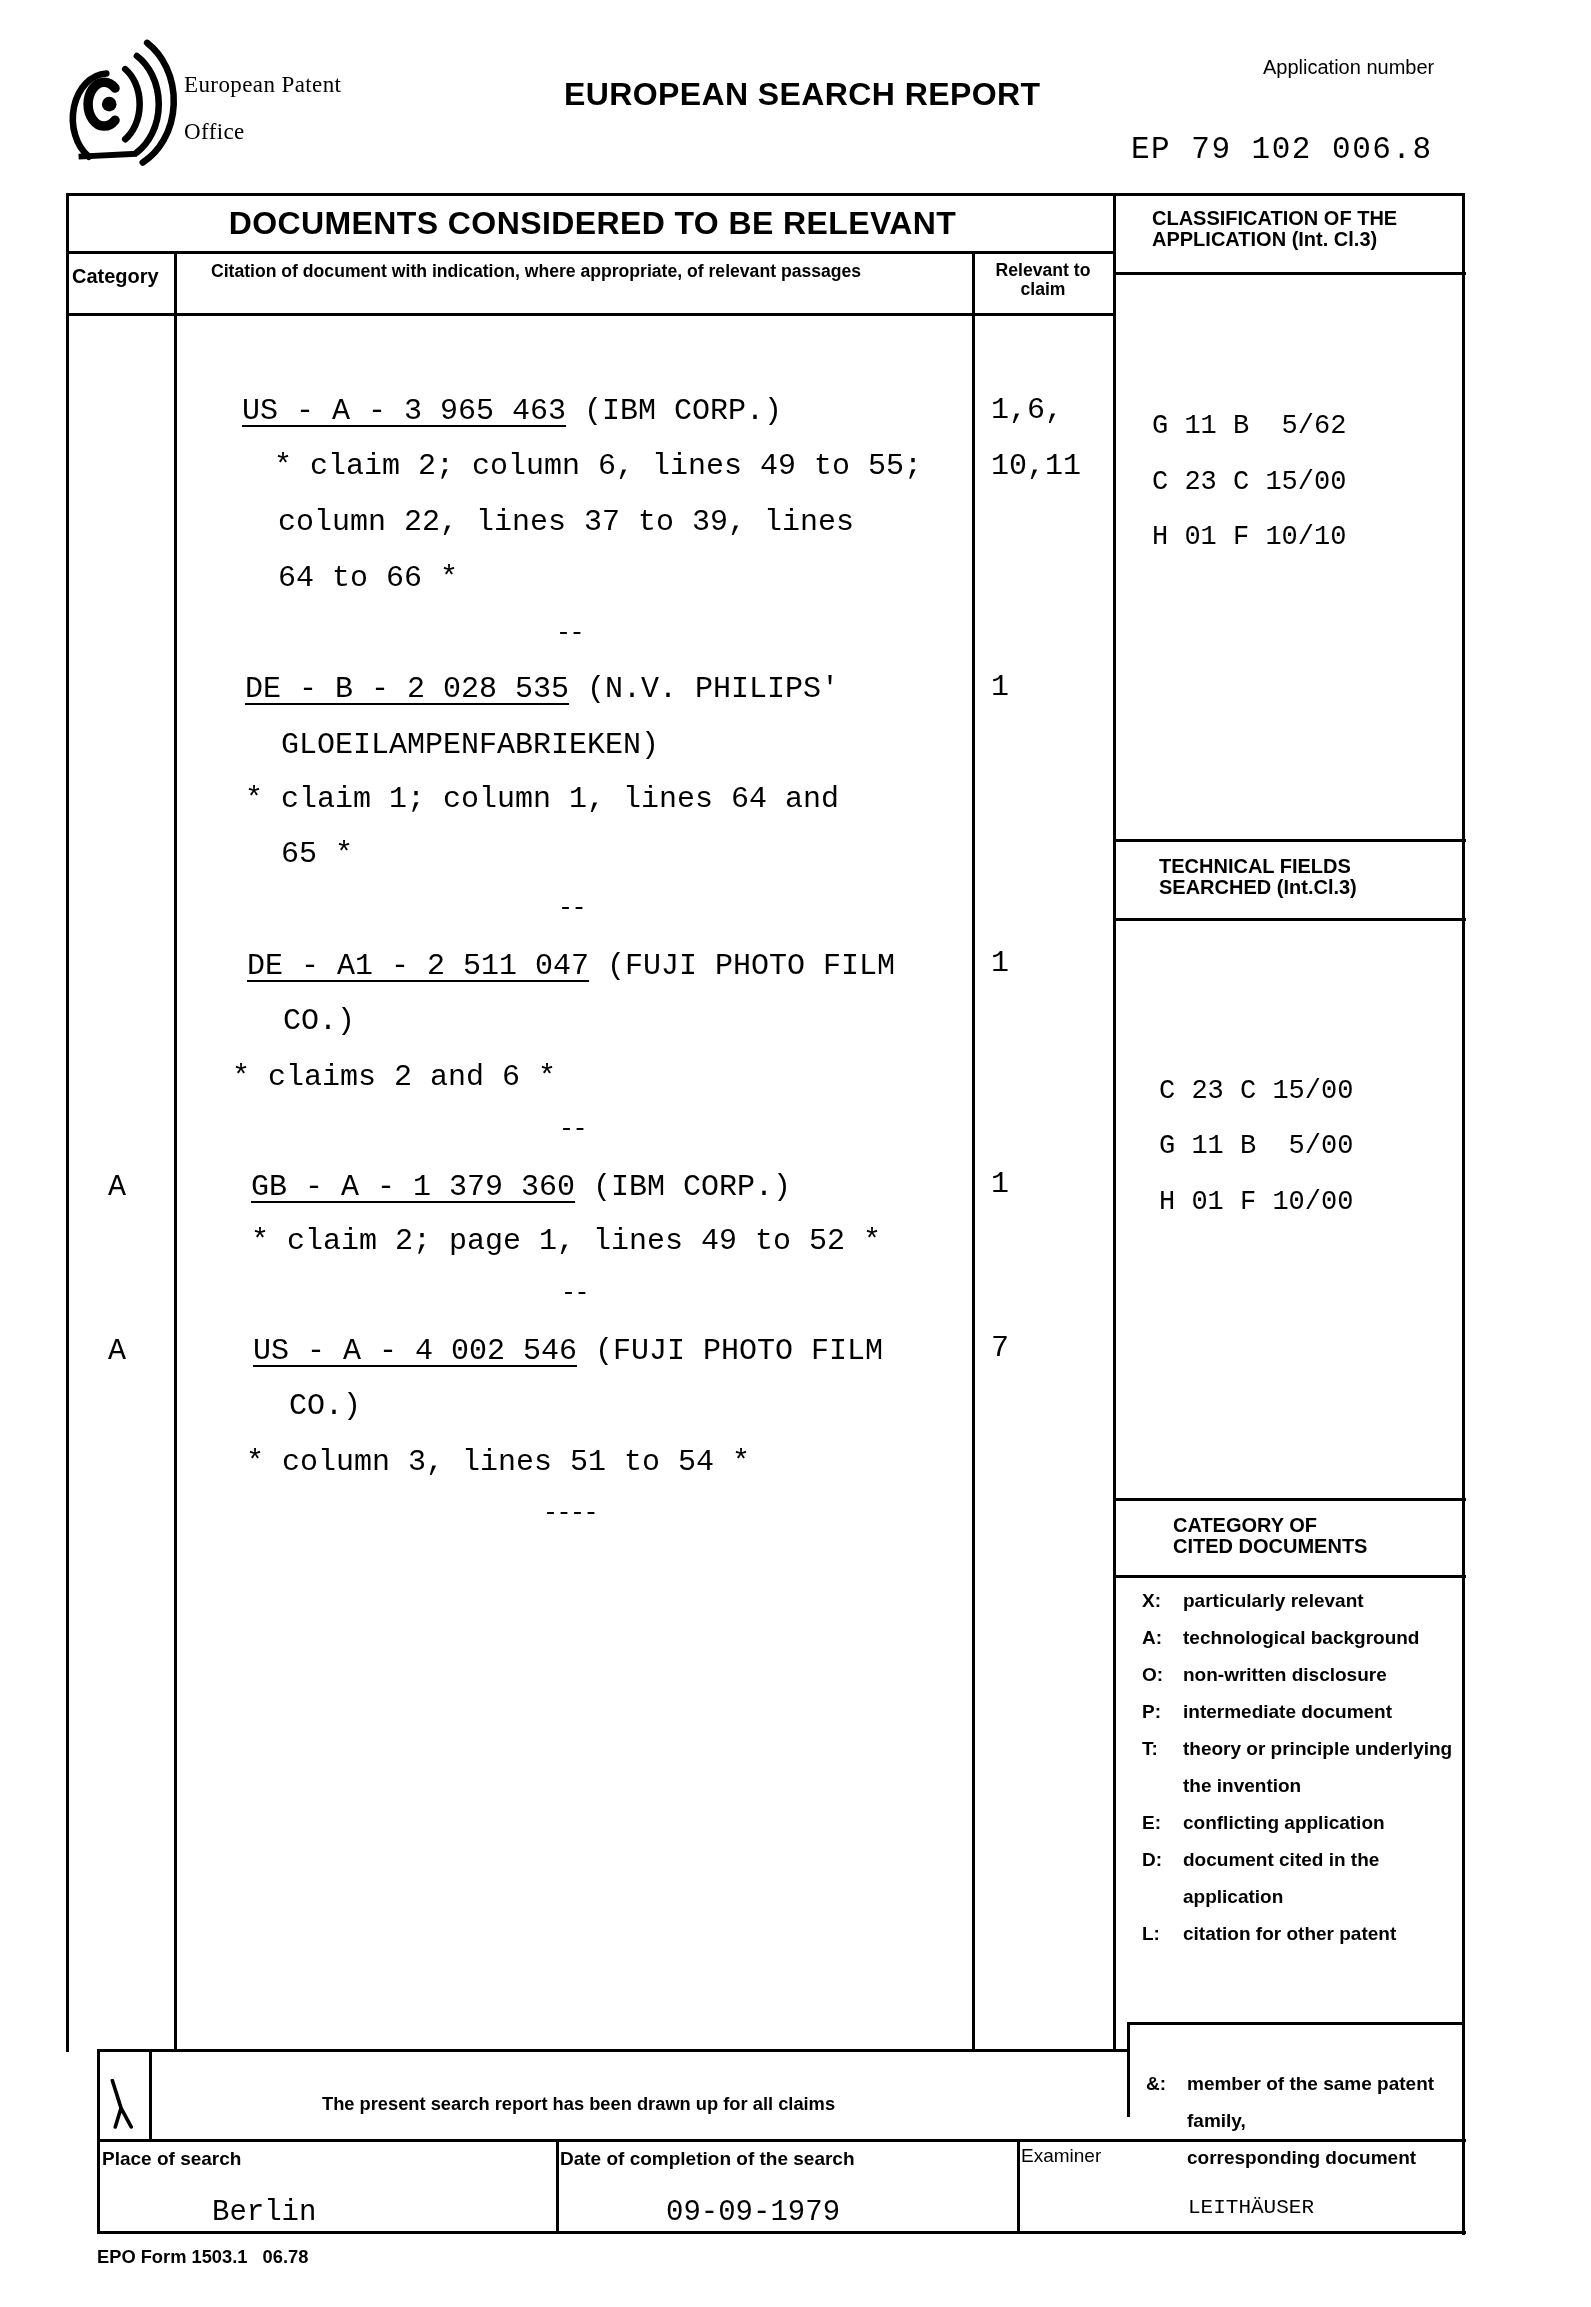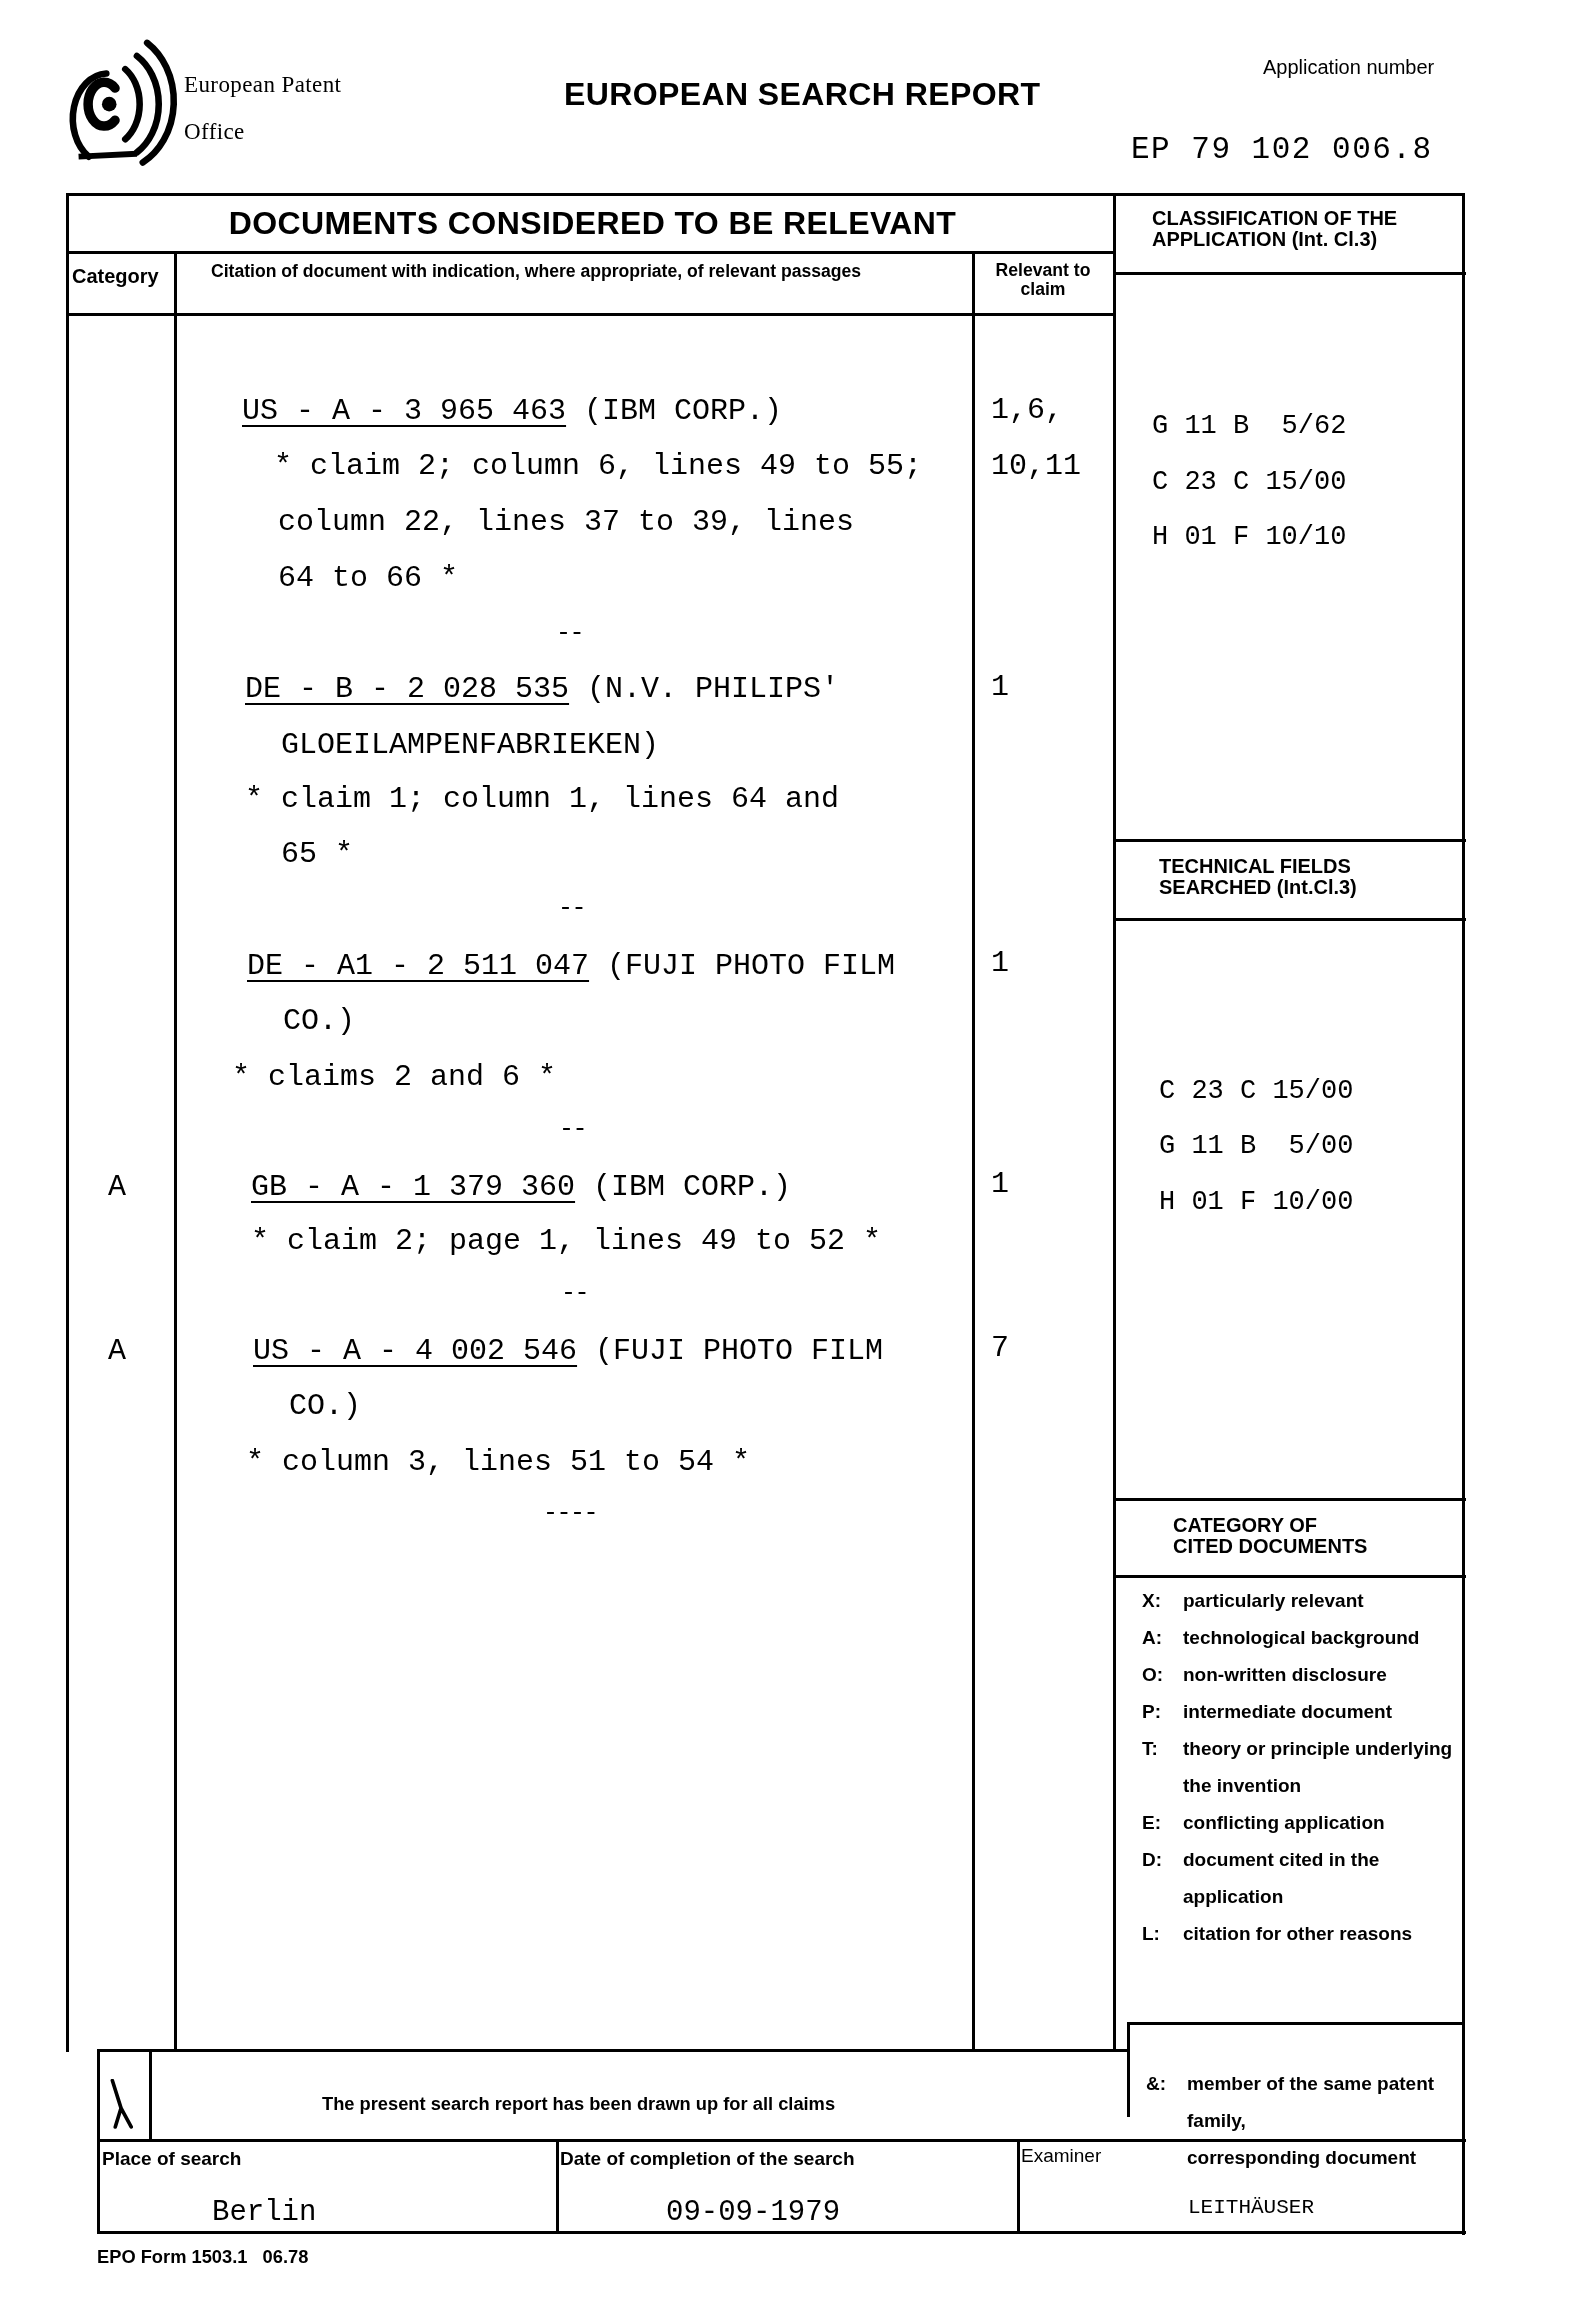--- a/index.html
+++ b/index.html
@@ -165,21 +165,21 @@
 <div class="cat-def" style="left:1142px; top:1582px;">
   <div><span class="k">X:</span><span>particularly relevant</span></div>
   <div><span class="k">A:</span><span>technological background</span></div>
   <div><span class="k">O:</span><span>non-written disclosure</span></div>
   <div><span class="k">P:</span><span>intermediate document</span></div>
   <div><span class="k">T:</span><span>theory or principle underlying</span></div>
   <div class="cont">the invention</div>
   <div><span class="k">E:</span><span>conflicting application</span></div>
   <div><span class="k">D:</span><span>document cited in the</span></div>
   <div class="cont">application</div>
-  <div><span class="k">L:</span><span>citation for other reasons</span></div>
+  <div><span class="k">L:</span><span>citation for other patent</span></div>
 </div>
 
 <div class="cat-def" style="left:1146px; top:2027px; line-height:37px;margin-top:38px;">
   <div><span class="k">&amp;:</span><span>member of the same patent</span></div>
   <div class="cont">family,</div>
   <div class="cont">corresponding document</div>
 </div>
 
 <svg class="abs" style="left:108px; top:2079px; width:29px; height:51px;" viewBox="0 0 40 70">
   <path d="M6 2 L18 40 L10 66 M18 40 L32 66" stroke="#000" stroke-width="5" fill="none" stroke-linecap="round"></path>

